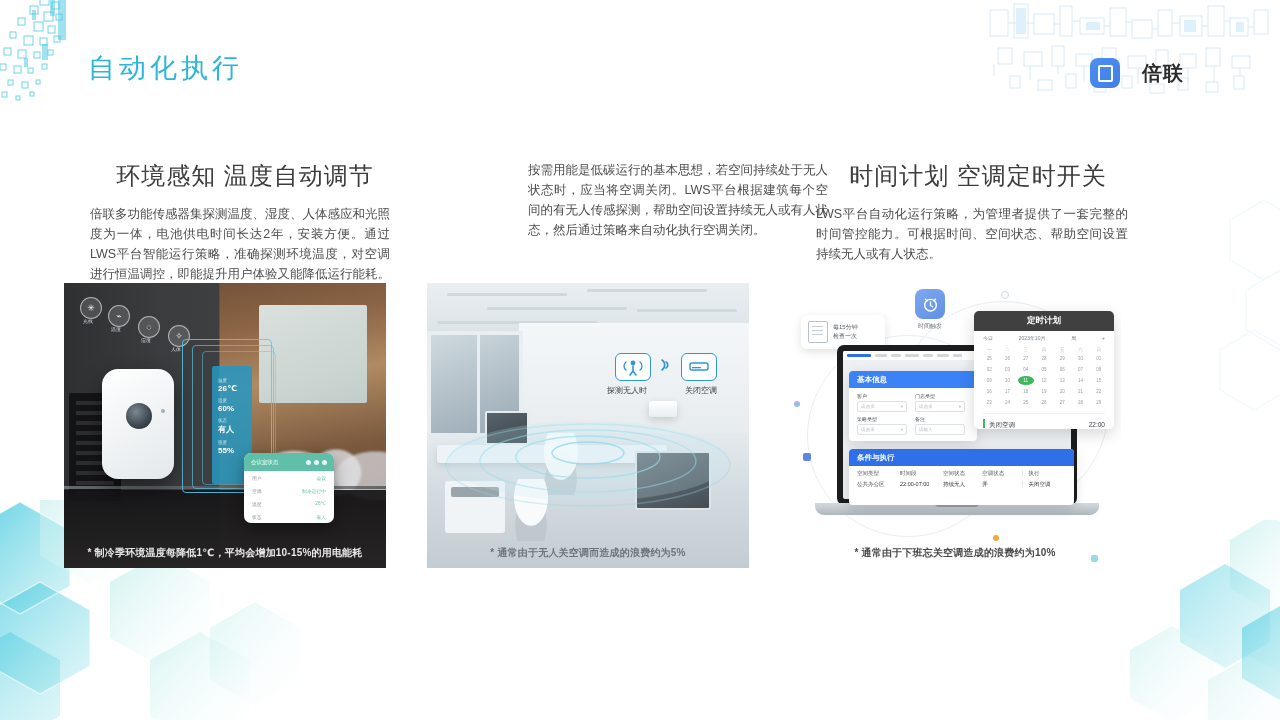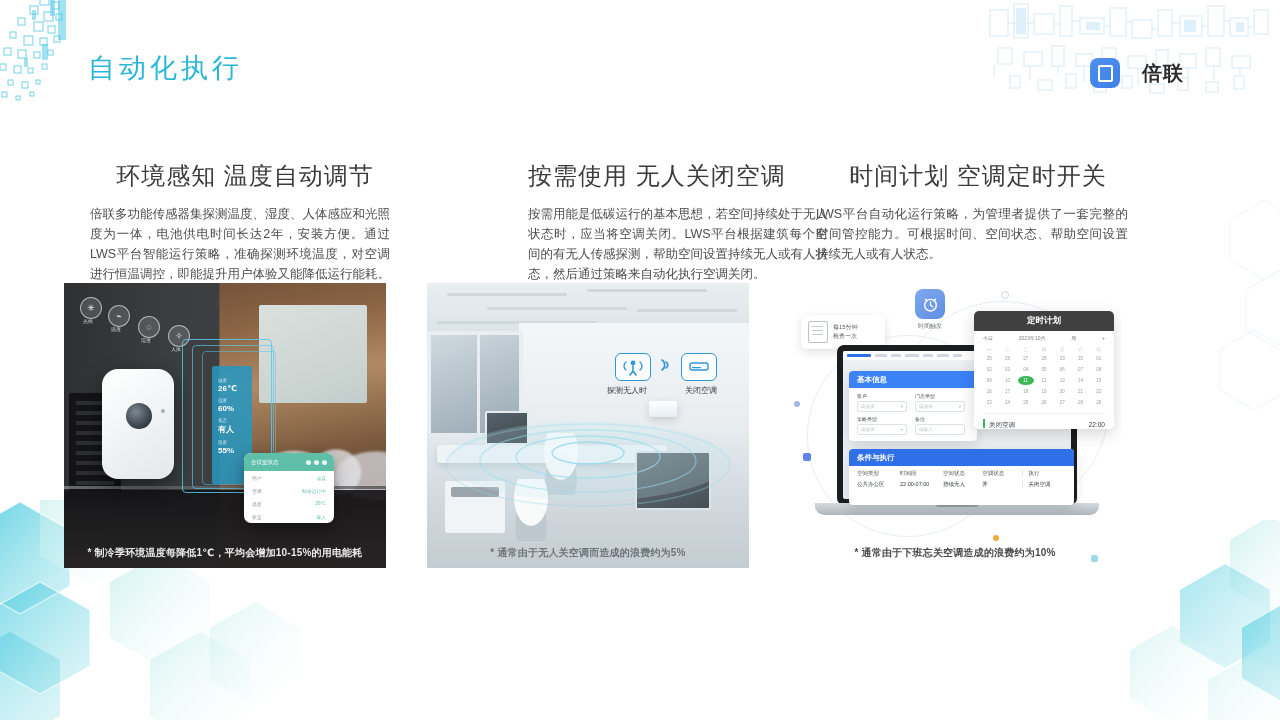--- a/index.html
+++ b/index.html
@@ -371,21 +371,20 @@
 </div>
 
 <div class="columns">
 
   <div class="col col-1">
     <div class="col-head">环境感知  温度自动调节</div>
     <div class="col-body">倍联多功能传感器集探测温度、湿度、人体感应和光照度为一体，电池供电时间长达2年，安装方便。通过LWS平台智能运行策略，准确探测环境温度，对空调进行恒温调控，即能提升用户体验又能降低运行能耗。</div>
   </div>
 
   <div class="col col-2">
-    <div class="col-head">按需使用  无人关闭空调</div>
     <div class="col-body">按需用能是低碳运行的基本思想，若空间持续处于无人状态时，应当将空调关闭。LWS平台根据建筑每个空间的有无人传感探测，帮助空间设置持续无人或有人状态，然后通过策略来自动化执行空调关闭。</div>
   </div>
 
   <div class="col col-3">
     <div class="col-head">时间计划  空调定时开关</div>
     <div class="col-body">LWS平台自动化运行策略，为管理者提供了一套完整的时间管控能力。可根据时间、空间状态、帮助空间设置持续无人或有人状态。</div>
   </div>
 
 </div>
 

